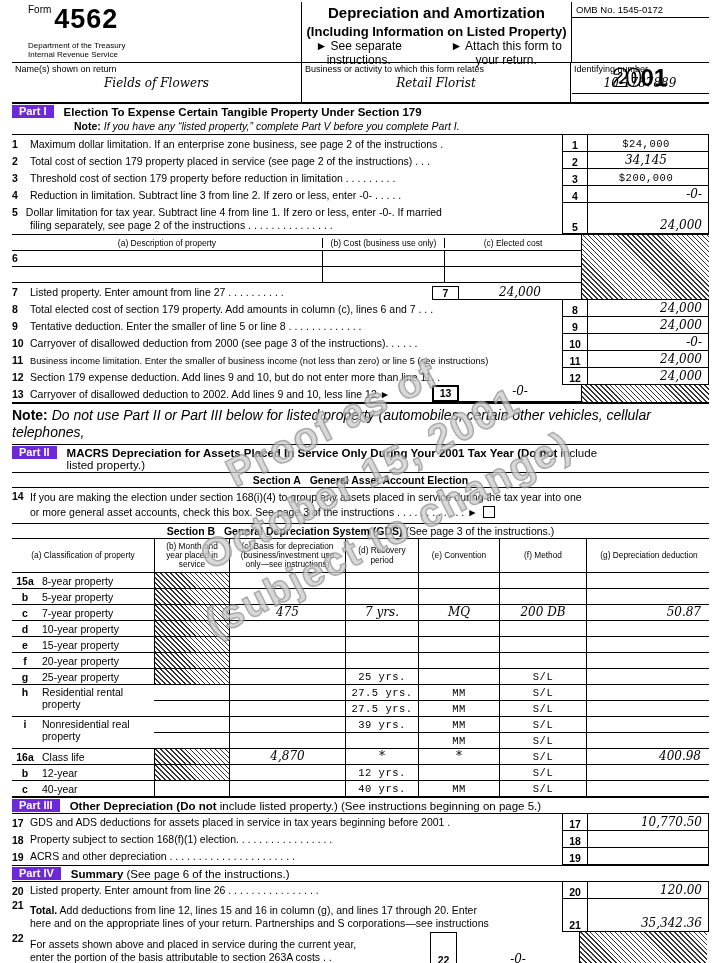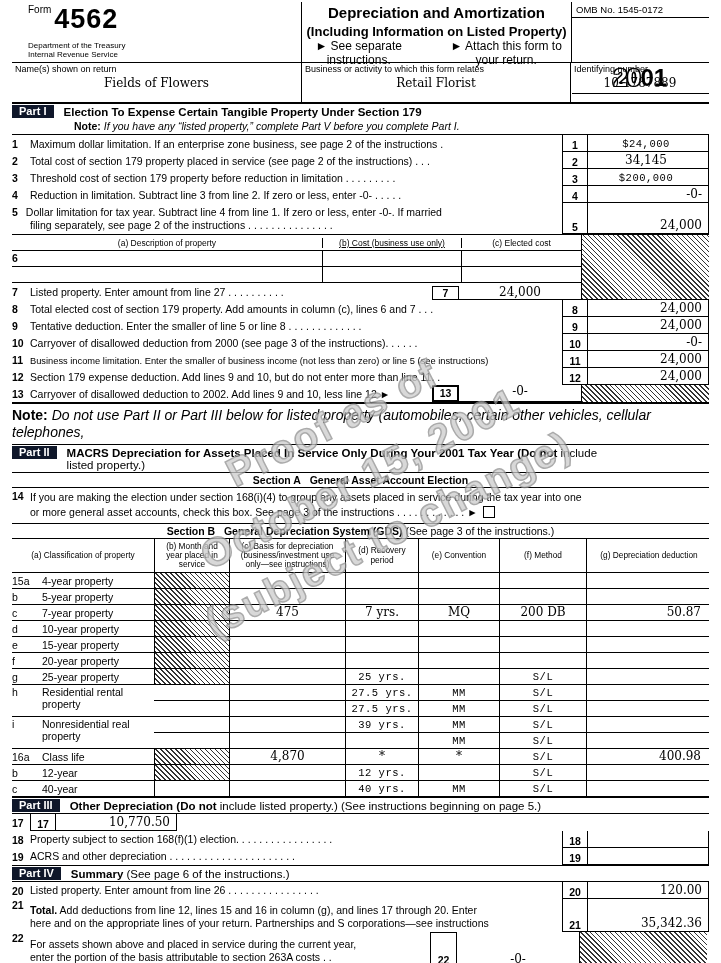--- a/index.html
+++ b/index.html
@@ -2,21 +2,21 @@
 <html><head>
 <meta charset="utf-8">
 <style>
   html,body{margin:0;padding:0;background:#fff;}
   .page{position:relative;width:721px;height:963px;background:#fff;color:#000;
         font-family:"Liberation Sans",sans-serif;font-size:10.5px;overflow:hidden;
         padding:2px 12px;box-sizing:border-box;}
   .b{font-weight:bold;}
   .it{font-style:italic;margin-top:36px;}
   
-  .fv{font-family:"DejaVu Serif",serif;font-size:12px;line-height:1.05;}
+  .fv{font-family:"DejaVu Serif",serif;font-style:italic;font-size:12px;line-height:1.05;}
   
   .mv{font-family:"Liberation Mono",monospace;font-size:10.5px;letter-spacing:.5px;}
   .hatch{background:repeating-linear-gradient(45deg,#333 0,#333 1px,#fff 1px,#fff 3.5px);}
   
   .hdr{display:flex;height:60px;border-bottom:1px solid #000;}
   .hdr-l{width:290px;border-right:1.5px solid #000;padding:2px 2px 0 16px;box-sizing:border-box;}
   .hdr-c{flex:1;text-align:center;padding-top:2px;}
   .hdr-r{width:138px;border-left:1.5px solid #000;box-sizing:border-box;font-size:9.5px;}
   .formword{font-size:10px;vertical-align:top;}
   .formnum{font-size:27px;font-weight:bold;letter-spacing:1px;}
@@ -33,21 +33,21 @@
   
   .namerow{display:flex;height:39px;border-bottom:2px solid #000;}
   .nr{box-sizing:border-box;padding:1px 3px;font-size:9px;}
   .nr1{width:290px;border-right:1px solid #000;}
   .nr2{flex:1;border-right:1px solid #000;}
   .nr3{width:138px;}
   .nrv{text-align:center;margin-top:3px;}
   
   .pbar{display:flex;gap:10px;align-items:flex-start;padding:1px 0;border-bottom:1.5px solid #000;}
   .pbar.nob{border-bottom:none;}
-  .plab{background:#0f172a;color:#fff;font-weight:bold;font-size:11px;padding:0 7px 1px 7px;flex:0 0 auto;}
+  .plab{background:#6d28d9;color:#fff;font-weight:bold;font-size:11px;padding:0 7px 1px 7px;flex:0 0 auto;}
   .ptitle{font-size:11.5px;padding-top:1px;}
   .noteline{font-size:10.5px;padding:1px 0 2px 62px;border-bottom:1.5px solid #000;}
   
   .line{display:flex;align-items:flex-end;height:17px;}
   .lnum{width:18px;font-weight:bold;font-size:10.5px;padding-bottom:2px;}
   .llbl{flex:1;padding-bottom:2px;}
   .lbox{width:26px;border-left:1.5px solid #000;border-right:1.5px solid #000;border-bottom:1px solid #000;
         text-align:center;font-weight:bold;box-sizing:border-box;align-self:stretch;
         display:flex;align-items:flex-end;justify-content:center;}
   .lval{width:121px;border-bottom:1px solid #000;border-right:1px solid #000;text-align:right;
@@ -56,22 +56,22 @@
   .lval.c{justify-content:center;}
   .two{height:31px;}
   .two .llbl{line-height:1.25;}
   
   .sec67{display:flex;border-top:1px solid #000;}
   .sec67-left{flex:1;}
   .hatchblk{width:128px;border-left:1px solid #000;border-bottom:1.5px solid #000;box-sizing:border-box;}
   .t6row{display:flex;height:15px;border-bottom:1px solid #000;}
   .t6h{height:15px;font-size:8.5px;align-items:center;}
   .t6a{width:310px;box-sizing:border-box;display:flex;align-items:center;}
-  .t6b{width:140px;border-left:1px solid #000;border-right:1px solid #000;box-sizing:border-box;
-       display:flex;align-items:center;justify-content:center;text-decoration:underline;}
+  .t6b{width:123px;border-left:1px solid #000;border-right:1px solid #000;box-sizing:border-box;
+       display:flex;align-items:center;justify-content:center;}
   .t6c{flex:1;display:flex;align-items:center;justify-content:center;}
   .l7{height:17px;display:flex;align-items:flex-end;}
   .l7box{width:27px;border:1.5px solid #000;border-bottom:1px solid #000;text-align:center;font-weight:bold;
          box-sizing:border-box;}
   .l7val{width:122px;text-align:center;border-bottom:1px solid #000;box-sizing:border-box;}
   .l13{border-bottom:2px solid #000;}
   
   .notepar{font-size:14px;line-height:1.2;padding:3px 0;}
   
   .sech{text-align:center;font-size:10.5px;border-bottom:1.5px solid #000;padding:1px 0;}
@@ -86,21 +86,21 @@
   .tc:first-child{border-left:none;}
   .ca{width:142px;justify-content:flex-start;text-align:left;}
   .cb2{width:75px;}
   .cc{width:116px;}
   .cd{width:73px;}
   .ce{width:81px;}
   .cf{width:87px;}
   .cg{flex:1;justify-content:flex-end;padding-right:8px;}
   .thead .tc{font-size:8.3px;line-height:1.1;padding:1px 2px;border-bottom:1px solid #000;}
   .drow{height:15px;border-bottom:1px solid #000;}
-  .rnum{width:26px;text-align:left;font-weight:normal;padding-right:4px;flex:0 0 auto;}
+  .rnum{width:26px;text-align:center;font-weight:bold;padding-right:4px;flex:0 0 auto;}
   .grp{display:flex;border-bottom:1px solid #000;}
   .grp .lblcell{width:142px;box-sizing:border-box;display:flex;padding-top:1px;}
   .grp .sub{flex:1;display:flex;flex-direction:column;}
   .grp .subrow{display:flex;height:15px;}
   .grp .subrow+.subrow{border-top:1px solid #000;}
   .secrow{text-align:center;border-bottom:1.5px solid #000;padding:1px 0;font-size:10.5px;}
   
   .pline .llbl{padding-bottom:3px;}
   .l22{height:35px;border-bottom:2px solid #000;}
   .l22 .llbl{line-height:1.3;flex:0 0 400px;}
@@ -308,21 +308,21 @@
       <div class="tc cc">(c) Basis for depreciation (business/investment use only—see instructions)</div>
       <div class="tc cd">(d) Recovery period</div>
       <div class="tc ce">(e) Convention</div>
       <div class="tc cf">(f) Method</div>
       <div class="tc cg" style="justify-content:center;padding-right:0">(g) Depreciation deduction</div>
     </div>
 
     <div class="trow drow">
       <div class="tc ca">
           <span class="rnum">15a</span>
-          <span>4-year property</span>
+          <span>8-year property</span>
         </div>
       <div class="tc cb2 hatch" style="border-bottom:0"></div>
       <div class="tc cc"></div>
       <div class="tc cd"></div>
       <div class="tc ce"></div>
       <div class="tc cf"></div>
       <div class="tc cg"></div>
     </div>
     <div class="trow drow">
       <div class="tc ca">
@@ -485,20 +485,21 @@
       <div class="tc cg"></div>
     </div>
   </div>
 
   <div class="pbar">
     <span class="plab">Part III</span>
     <span class="ptitle"><span class="b">Other Depreciation (Do not</span><span> include listed property.) (See instructions beginning on page 5.)</span></span>
   </div>
   <div class="line pline">
     <span class="lnum">17</span>
+    <span class="llbl">GDS and ADS deductions for assets placed in service in tax years beginning before 2001 .</span>
     <span class="lbox">17</span>
     <span class="lval fv">10,770.50</span>
   </div>
   <div class="line pline">
     <span class="lnum">18</span>
     <span class="llbl">Property subject to section 168(f)(1) election.  .  .  .  .  .  .  .  .  .  .  .  .  .  .  .  .</span>
     <span class="lbox">18</span>
     <span class="lval fv"></span>
   </div>
   <div class="line pline">

